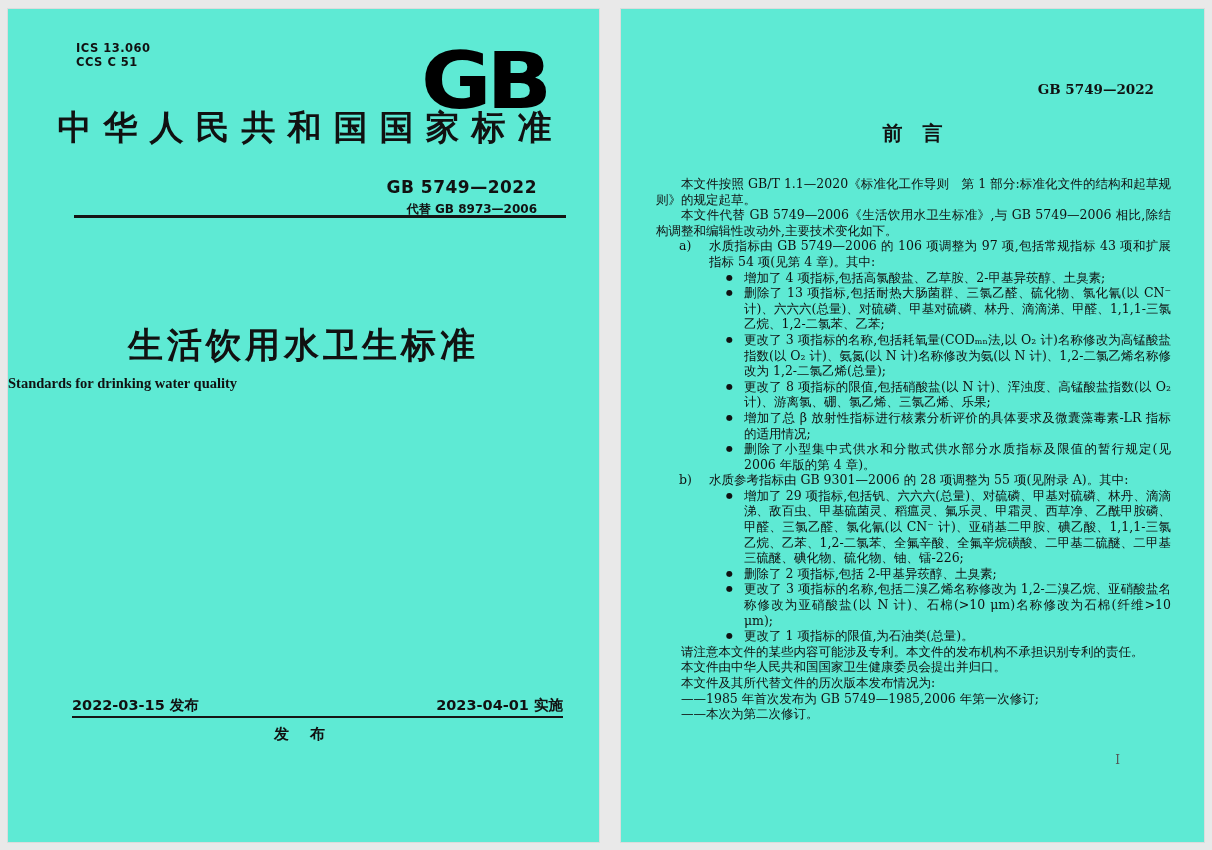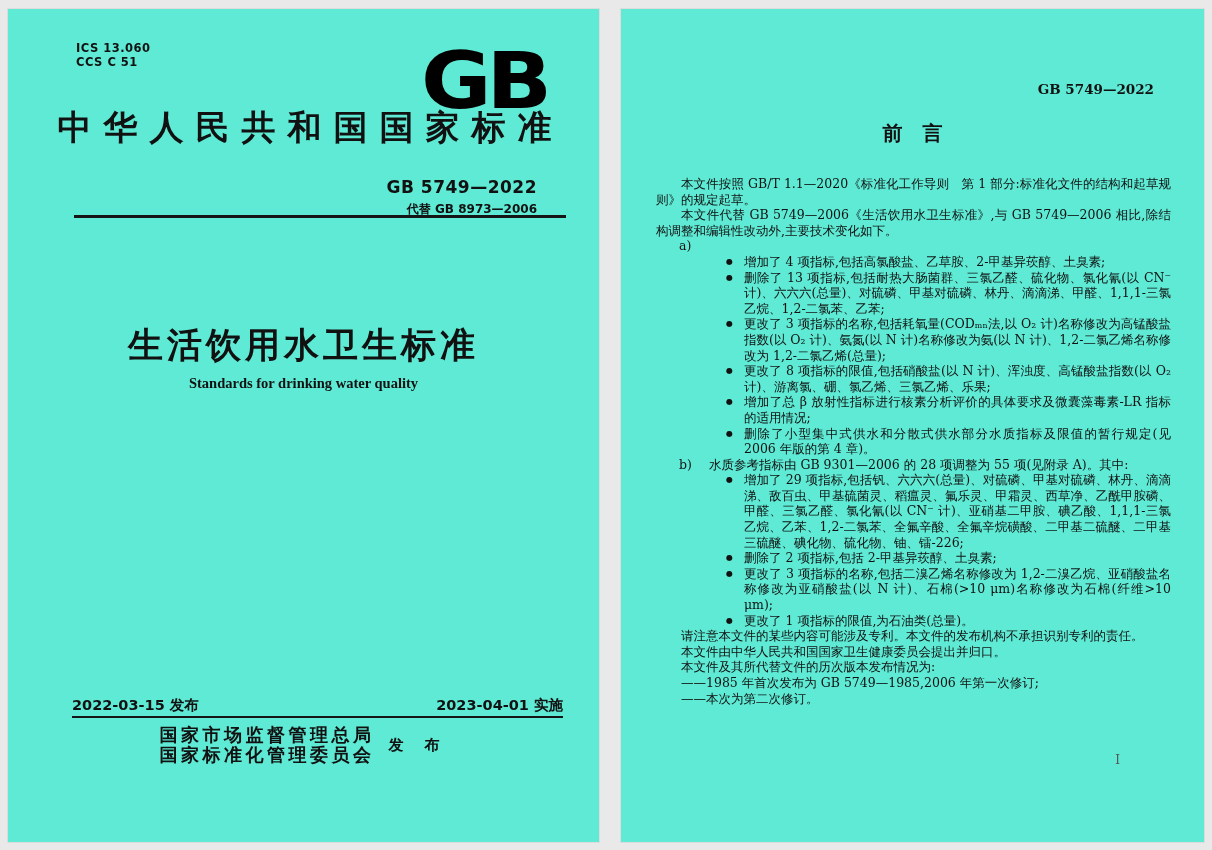--- a/index.html
+++ b/index.html
@@ -34,21 +34,21 @@
   }
   .std-block { position:absolute; right:62px; top:168px; text-align:right; }
   .std-no { font-size:17px; font-weight:bold; letter-spacing:0.5px; }
   .std-replaces { font-size:12px; font-weight:bold; margin-top:4px; }
   .rule-top { position:absolute; left:66px; width:492px; top:206px; height:3px; background:#151515; }
   .doc-title {
     position:absolute; left:0; right:0; top:313px; text-align:center;
     font-size:35px; font-weight:bold; letter-spacing:4px;
   }
   .doc-title-en {
-    position:absolute; left:0; right:0; top:366px; text-align:center;
+    position:absolute; left:0; right:0; top:366px; 
     font-family:"Liberation Serif","DejaVu Serif",serif;
     font-size:14.5px; font-weight:bold;
   }
   .date-row {
     position:absolute; left:64px; right:36px; top:687px;
     display:flex; justify-content:space-between;
     font-size:14.5px; font-weight:bold;align-items:center;
   }
   .rule-bottom { position:absolute; left:64px; right:36px; top:707px; height:2px; background:#151515; }
   .issuer {
@@ -101,38 +101,35 @@
     <div class="doc-title">生活饮用水卫生标准</div>
     <div class="doc-title-en">Standards for drinking water quality</div>
 
     <div class="date-row">
       <span>2022-03-15 发布</span>
       <span>2023-04-01 实施</span>
     </div>
     <div class="rule-bottom"></div>
 
     <div class="issuer">
-      <div class="issuer-lines">
-        <div>国家市场监督管理总局</div>
-        <div>国家标准化管理委员会</div>
-      </div>
       <div class="fabu">发 布</div>
     </div>
   </div>
 
   <div class="page page-right">
     <div class="hdr-no serif">GB 5749—2022</div>
     <div class="fw-title">前　言</div>
 
     <div class="fw-body">
       <p class="ind">本文件按照 GB/T 1.1—2020《标准化工作导则　第 1 部分:标准化文件的结构和起草规则》的规定起草。</p>
       <p class="ind">本文件代替 GB 5749—2006《生活饮用水卫生标准》,与 GB 5749—2006 相比,除结构调整和编辑性改动外,主要技术变化如下。</p>
 
       <div class="li">
         <span class="lab">a)</span>
+        <div class="txt">水质指标由 GB 5749—2006 的 106 项调整为 97 项,包括常规指标 43 项和扩展指标 54 项(见第 4 章)。其中:</div>
       </div>
 
       <div class="bl">
         <span class="bm">●</span>
         <div class="txt">增加了 4 项指标,包括高氯酸盐、乙草胺、2-甲基异莰醇、土臭素;</div>
       </div>
       <div class="bl">
         <span class="bm">●</span>
         <div class="txt">删除了 13 项指标,包括耐热大肠菌群、三氯乙醛、硫化物、氯化氰(以 CN⁻ 计)、六六六(总量)、对硫磷、甲基对硫磷、林丹、滴滴涕、甲醛、1,1,1-三氯乙烷、1,2-二氯苯、乙苯;</div>
       </div>

